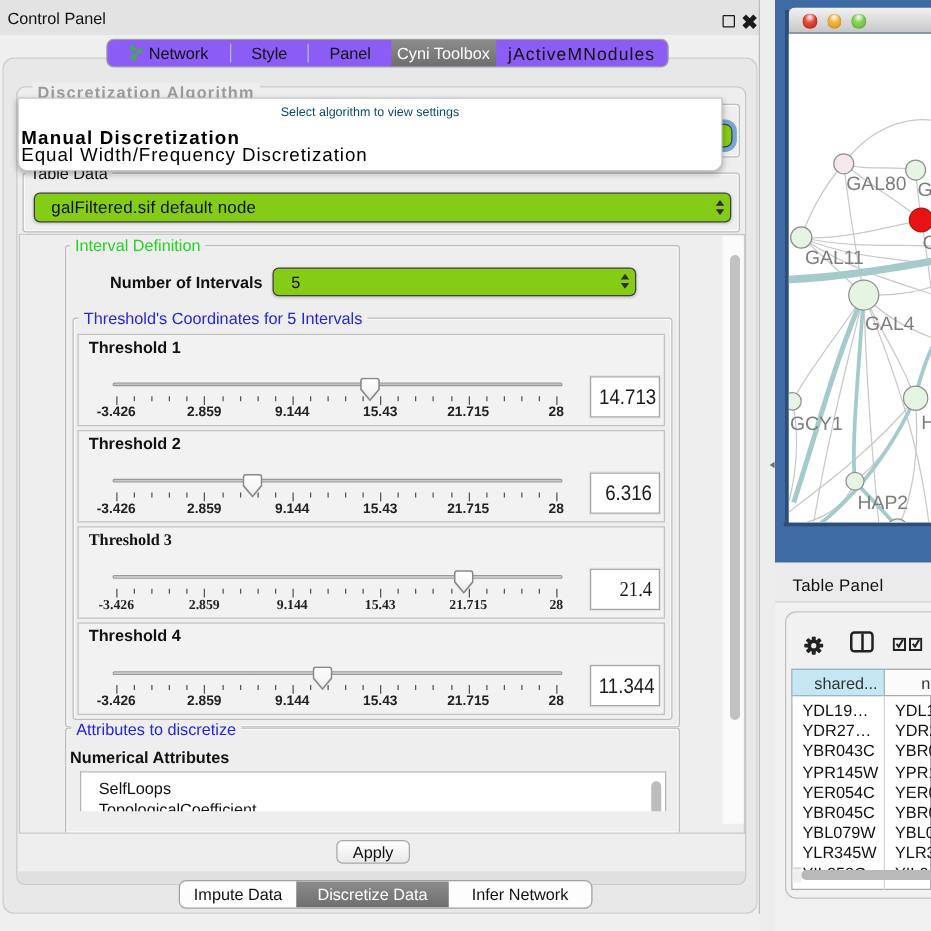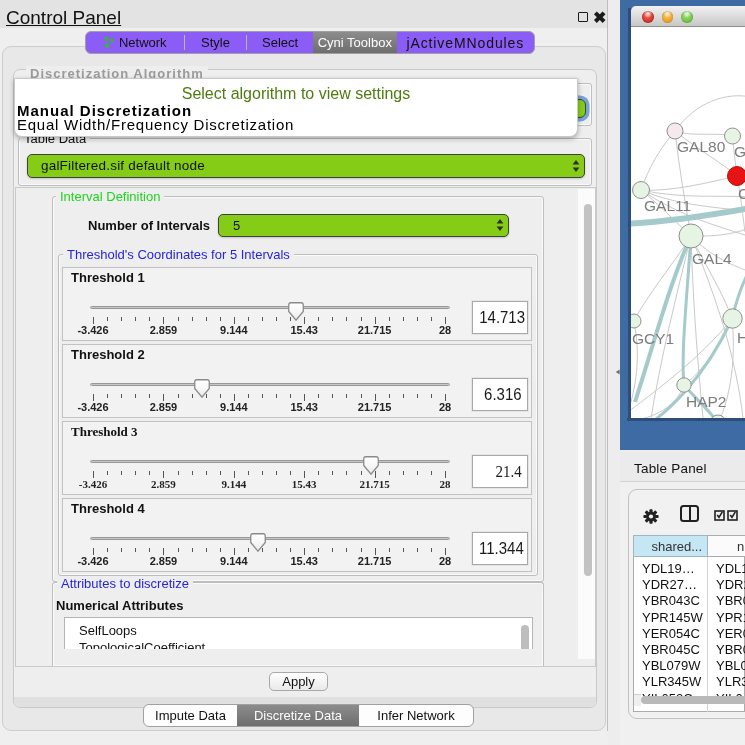--- a/index.html
+++ b/index.html
@@ -25,49 +25,49 @@
 </style>
 </head>
 <body>
 
 <div class="abs" style="left:0;top:0;width:608px;height:28px;background:#e3e3e3;"></div>
 <div class="abs" style="left:0;top:28px;width:608px;height:717px;background:#efefef;"></div>
 <div class="abs" style="left:607px;top:0;width:1px;height:731px;background:#bdbdbd;"></div>
 <div class="abs" style="left:2px;top:46px;width:604px;height:685px;background:#e8e8e8;border:1px solid #cdcdcd;border-radius:9px;"></div>
 <div class="abs" style="left:13px;top:69px;width:584px;height:639px;background:#eeeeee;border:1px solid #c9c9c9;border-radius:7px;"></div>
 <div class="abs" style="left:14px;top:697px;width:582px;height:10px;background:#e0e0e0;border-radius:0 0 7px 7px;"></div>
-<div class="abs" style="left:6px;top:6.5px;font-size:19px;color:#111;text-decoration:underline;">Control Panel</div>
+<div class="abs" style="left:6px;top:6.5px;font-size:13px;color:#111;">Control Panel</div>
 <div class="abs" style="left:578px;top:12px;width:10px;height:10px;border:1.5px solid #1a1a1a;border-radius:1px;"></div>
 <div class="abs" style="left:593px;top:8px;font-size:16px;font-weight:bold;color:#1a1a1a;">✖</div>
 
 <div class="abs" style="left:85px;top:31px;width:450px;height:23px;background:#8b5cf6;border:1px solid #a0a0a0;border-radius:6px;display:flex;overflow:hidden;">
   <div class="seg" style="width:98px;"><svg width="12" height="13" viewBox="0 0 12 13" style="margin-right:4px;">
         <circle cx="3" cy="2.5" r="2" fill="#3fae49"></circle>
         <circle cx="9" cy="4.5" r="2" fill="#3fae49"></circle>
         <circle cx="4" cy="10" r="2.3" fill="#3fae49"></circle>
         <path d="M3 2.5 L9 4.5 M9 4.5 L4 10 M3 2.5 L4 10" stroke="#3fae49" stroke-width="1" fill="none"></path>
       </svg>Network</div>
   <div style="width:1px;background:#b9b9b9;margin:3px 0;"></div>
   <div class="seg" style="width:62px;">Style</div>
   <div style="width:1px;background:#b9b9b9;margin:3px 0;"></div>
-  <div class="seg" style="width:66px;">Select</div>
+  <div class="seg" style="width:66px;">Panel</div>
   <div class="seg segdark" style="width:84px;">Cyni Toolbox</div>
   <div class="seg" style="width:138px;font-size:14px;letter-spacing:0.9px;">jActiveMNodules</div>
 </div>
 
 <div class="abs" style="left:15px;top:187px;width:581px;height:480px;background:#eeeeee;border:1px solid #c9c9c9;"></div>
 <div class="abs" style="left:578px;top:189px;width:17px;height:470px;background:#fbfbfb;"></div>
 <div class="abs" style="left:583.5px;top:204px;width:8px;height:372px;background:#c2c2c2;border-radius:4px;"></div>
 
 <div class="grpborder" style="left:22px;top:83px;width:570px;height:43px;"></div>
 <div class="grptitle" style="left:26px;top:66px;color:#9b9b9b;font-weight:bold;letter-spacing:1px;">Discretization Algorithm</div>
 <div class="combo" style="left:27px;top:99px;width:559px;height:19px;border-radius:6px;box-shadow:0 0 0 3.5px rgba(96,150,211,0.85);"></div>
 
 <div class="abs" style="z-index:10;left:14px;top:78px;width:564px;height:59px;background:#fff;border:1px solid #c9c9c9;border-radius:1px 1px 8px 8px;box-shadow:0 2px 5px rgba(0,0,0,0.3);"></div>
-<div class="abs" style="z-index:11;left:14px;top:85px;width:564px;text-align:center;font-size:16px;color:#4d7c0f;">Select algorithm to view settings</div>
+<div class="abs" style="z-index:11;left:14px;top:85px;width:564px;text-align:center;font-size:10px;color:#0c4a6e;">Select algorithm to view settings</div>
 <div class="abs" style="z-index:11;left:17px;top:103px;font-size:15px;line-height:15px;letter-spacing:1px;font-weight:bold;color:#000;">Manual Discretization</div>
 <div class="abs" style="z-index:11;left:17px;top:117px;font-size:15px;line-height:15px;letter-spacing:0.75px;color:#000;">Equal Width/Frequency Discretization</div>
 
 <div class="grpborder" style="left:18px;top:138px;width:574px;height:48px;"></div>
 <div class="grptitle" style="left:20px;top:131px;color:#111;">Table Data</div>
 <div class="combo" style="left:27px;top:154px;width:558px;height:24px;line-height:22px;padding-left:13px;font-size:13.5px;letter-spacing:0.2px;">galFiltered.sif default node</div>
 <svg class="abs" style="left:572px;top:160px;" width="8" height="12" viewBox="0 0 8 12">
     <path d="M4 0 L7.4 4.6 H0.6 Z" fill="#2e2e2e"></path>
     <path d="M4 12 L7.4 7.4 H0.6 Z" fill="#2e2e2e"></path>
   </svg>

